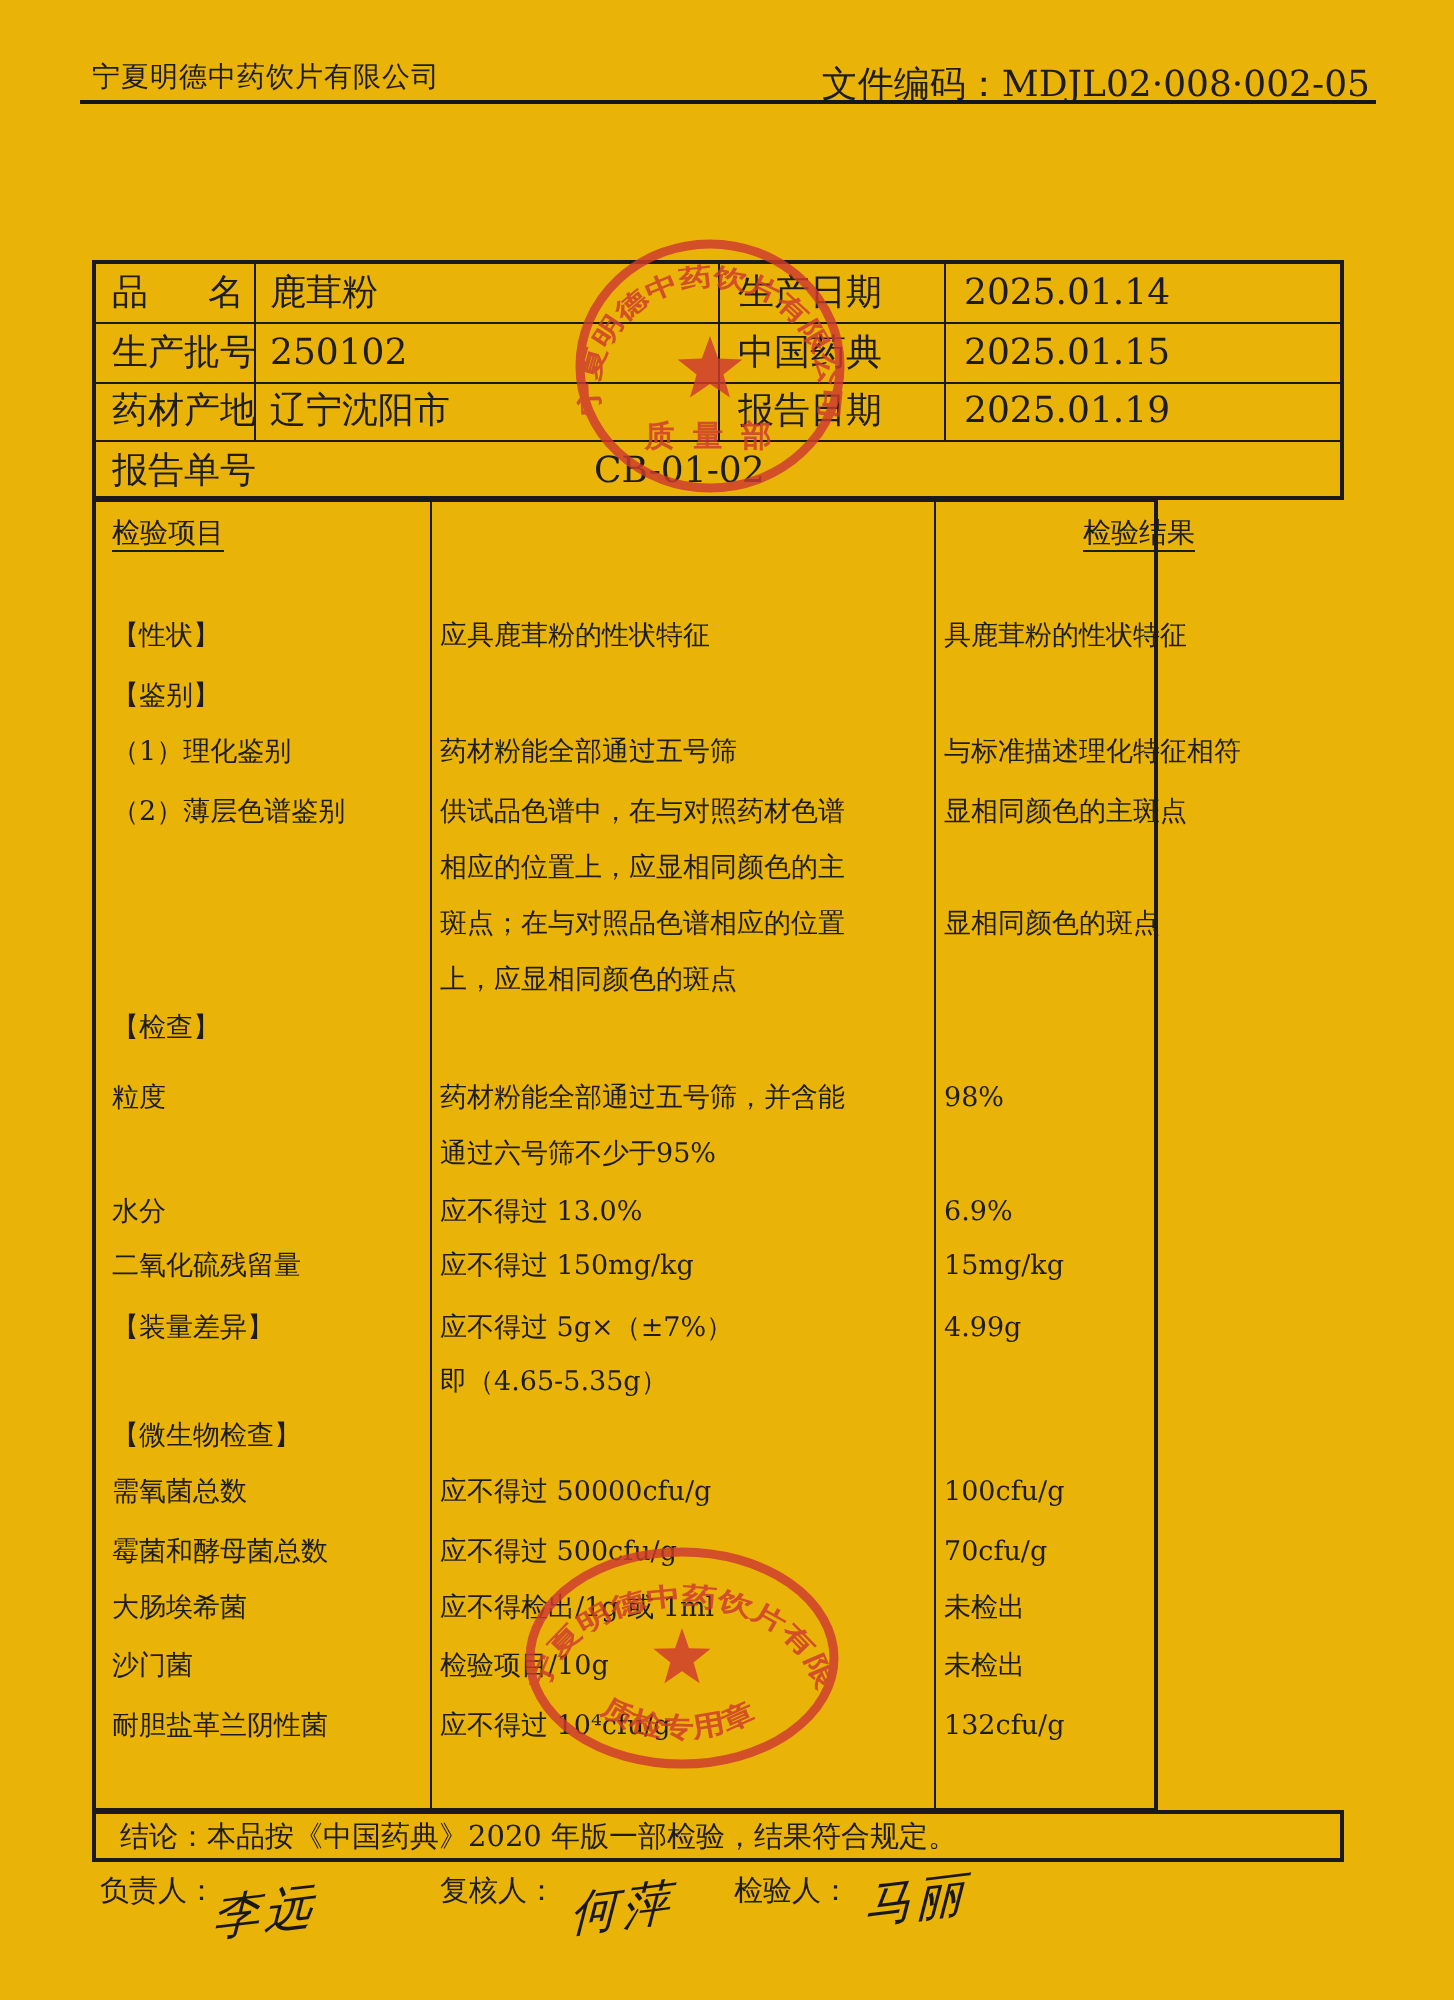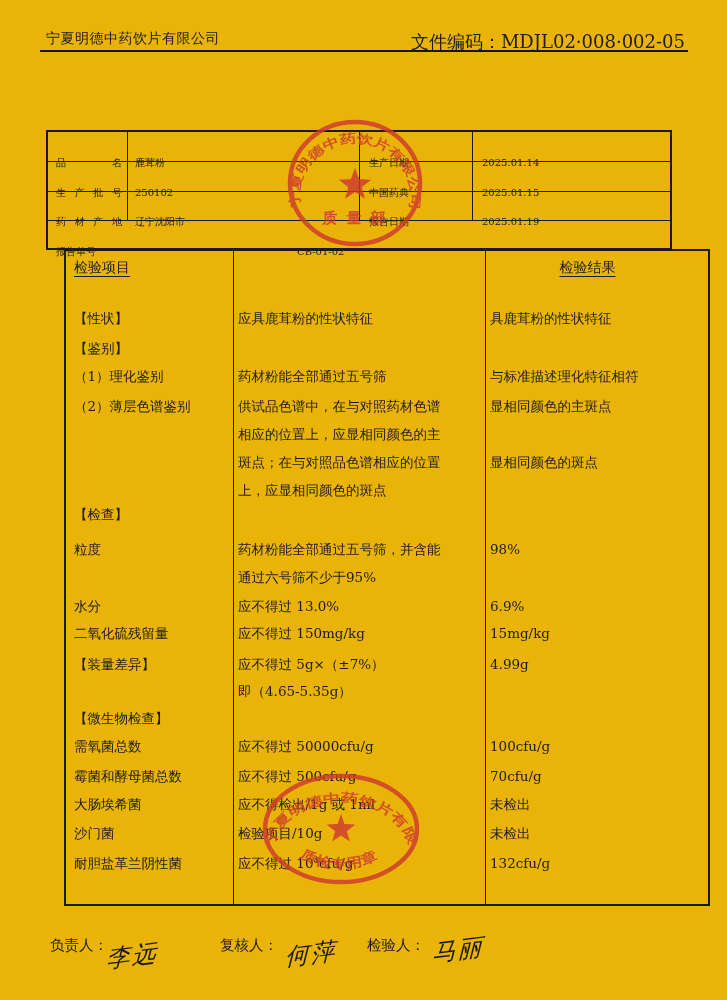--- a/index.html
+++ b/index.html
@@ -11,24 +11,24 @@
   .hdr-company{position:absolute;left:46px;top:30px;font-size:14px;letter-spacing:.5px;}
   .hdr-code{position:absolute;right:42px;top:30px;font-size:18px;}
   .hdr-rule{position:absolute;left:40px;top:50px;width:648px;height:2px;background:#161616;}
   
   .title{position:absolute;left:0;top:84px;width:727px;text-align:center;
          font-size:29px;font-weight:bold;letter-spacing:2px;color:#0e0e0e;}
   
   .info{position:absolute;left:46px;top:130px;width:626px;height:120px;border:2px solid #1a1a1a;box-sizing:border-box;}
   .info .hl{position:absolute;left:0;width:622px;height:1px;background:#1a1a1a;}
   .info .vl{position:absolute;top:0;width:1px;height:88px;background:#1a1a1a;}
-  .info .cell{position:absolute;white-space:nowrap;font-size:10px;line-height:18px;margin-top:16px;}
+  .info .cell{position:absolute;white-space:nowrap;font-size:18px;line-height:18px;}
   .jlabel{display:inline-block;width:66px;text-align:justify;text-align-last:justify;}
   
-  .mt{position:absolute;left:64px;top:249px;width:646px;height:657px;border:2px solid #1a1a1a;box-sizing:border-box;}
+  .mt{position:absolute;left:46px;top:249px;width:533px;height:657px;border:2px solid #1a1a1a;box-sizing:border-box;}
   .mt .vl{position:absolute;top:0;height:653px;width:1px;background:#1a1a1a;}
   .mt .line{position:absolute;white-space:nowrap;font-size:13.5px;line-height:17px;}
   .mt .colhead{font-size:14px;text-decoration:underline;text-underline-offset:4px;}
   .center{text-align:center;}
   
   .concl{position:absolute;left:46px;top:905px;width:626px;height:26px;border:2px solid #1a1a1a;
          box-sizing:border-box;display:flex;align-items:center;}
   .concl span{margin-left:12px;font-size:14.5px;white-space:nowrap;}
   
   .signrow .lab{position:absolute;font-size:14.5px;white-space:nowrap;}
@@ -123,20 +123,23 @@
     <div class="line" style="left:424px;top:347px">6.9%</div>
     <div class="line" style="left:424px;top:374px">15mg/kg</div>
     <div class="line" style="left:424px;top:405px">4.99g</div>
     <div class="line" style="left:424px;top:487px">100cfu/g</div>
     <div class="line" style="left:424px;top:517px">70cfu/g</div>
     <div class="line" style="left:424px;top:545px">未检出</div>
     <div class="line" style="left:424px;top:574px">未检出</div>
     <div class="line" style="left:424px;top:604px">132cfu/g</div>
   </div>
 
+  <div class="concl">
+    <span>结论：本品按《中国药典》2020 年版一部检验，结果符合规定。</span>
+  </div>
 
   <div class="signrow">
     <div class="lab" style="left:50px;top:936px">负责人：</div>
     <div class="sig" style="left:106px;top:940px">李远</div>
     <div class="lab" style="left:220px;top:936px">复核人：</div>
     <div class="sig" style="left:285px;top:938px">何萍</div>
     <div class="lab" style="left:367px;top:936px">检验人：</div>
     <div class="sig" style="left:432px;top:934px">马丽</div>
   </div>
 

